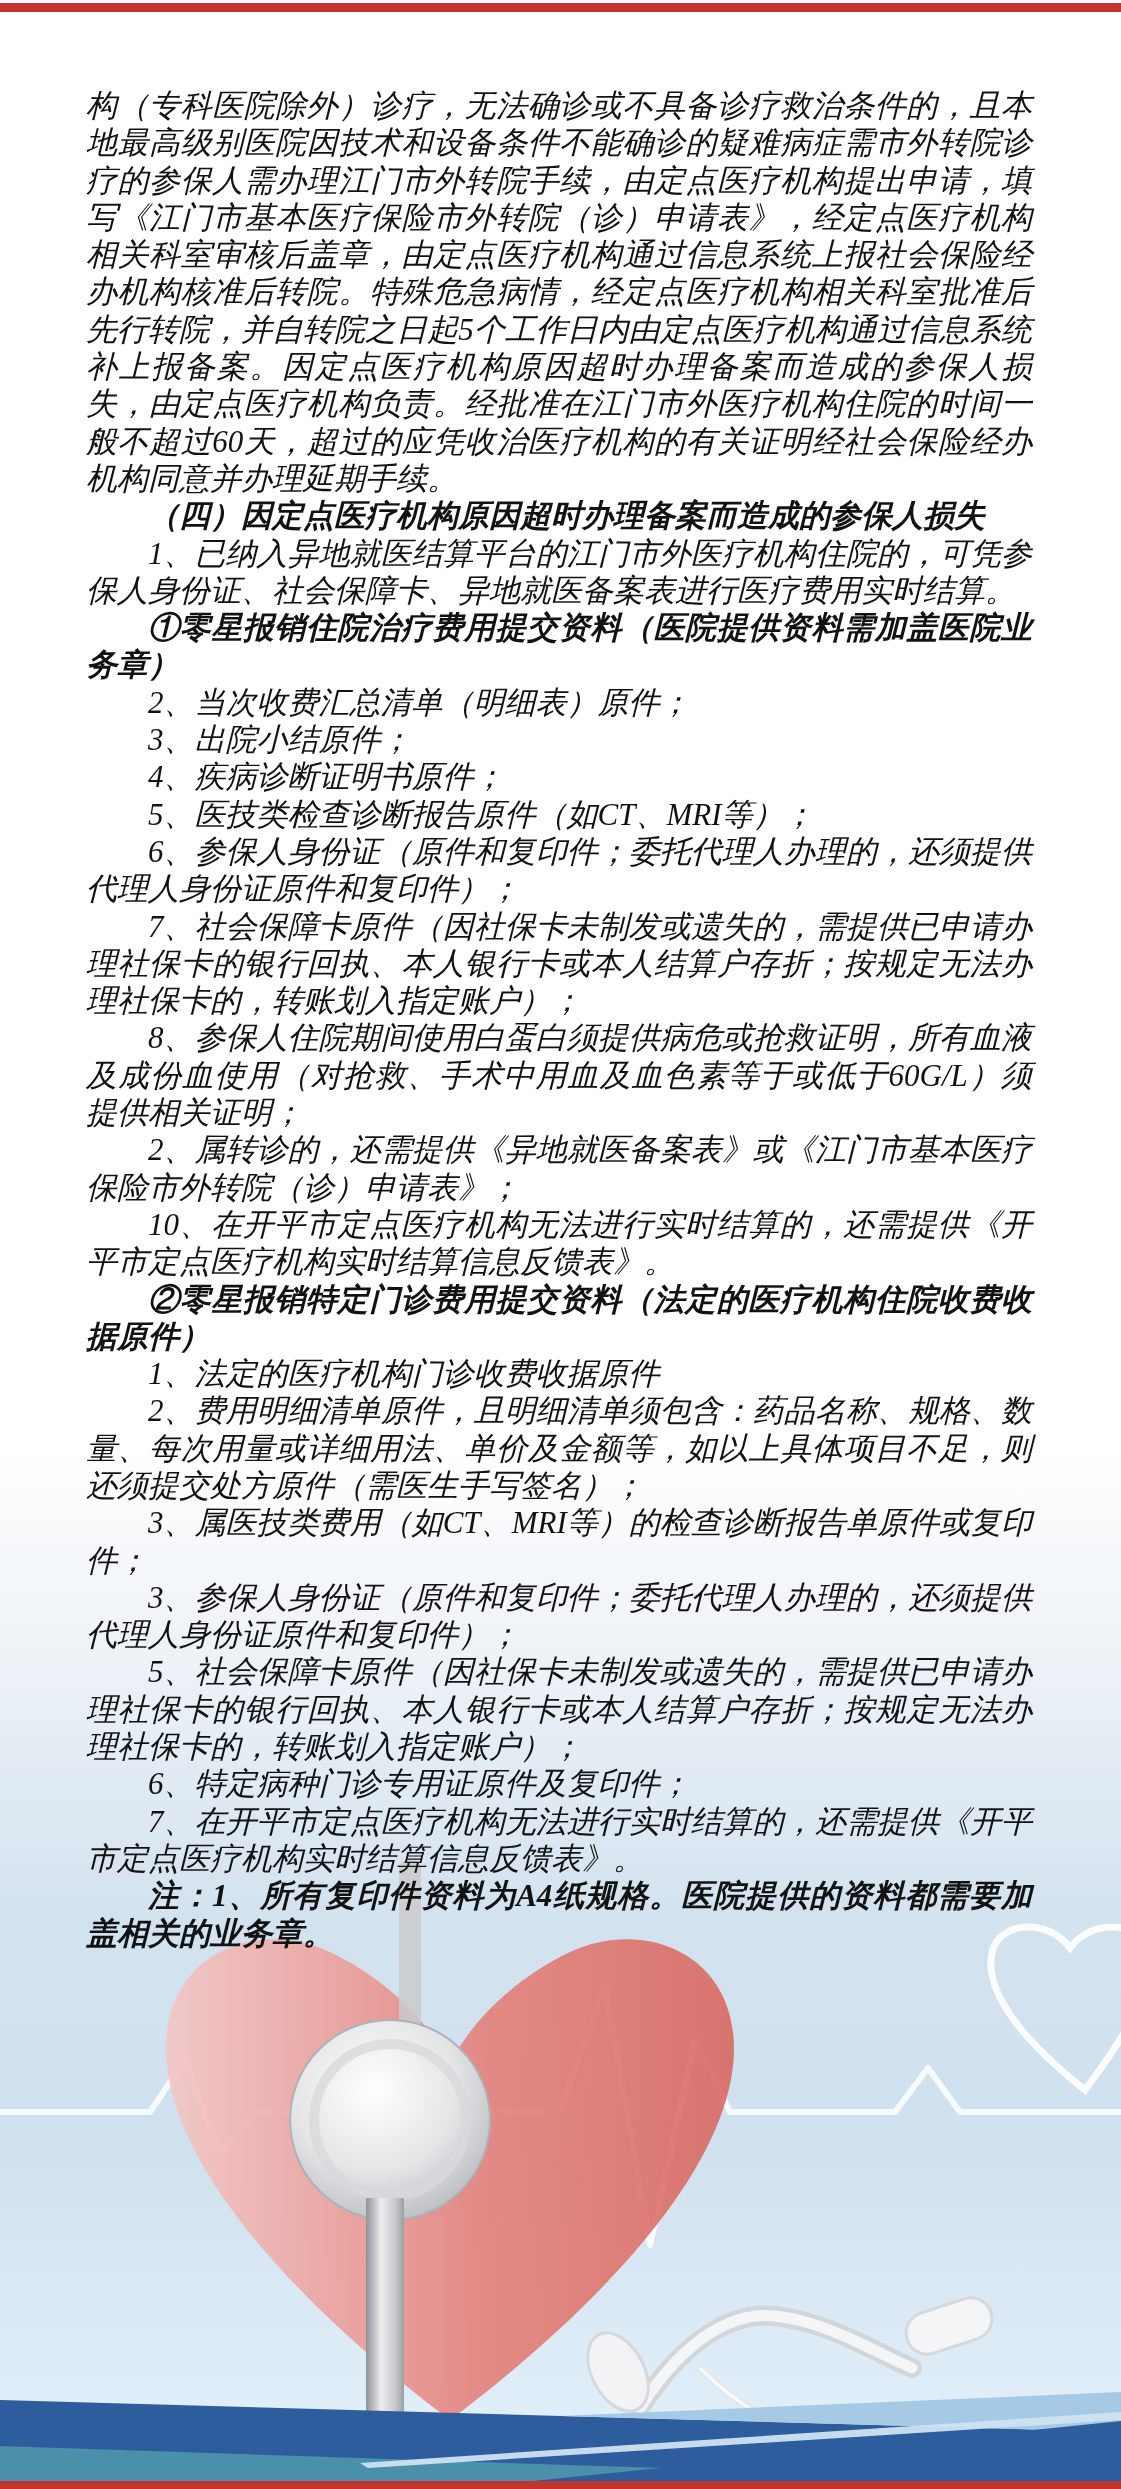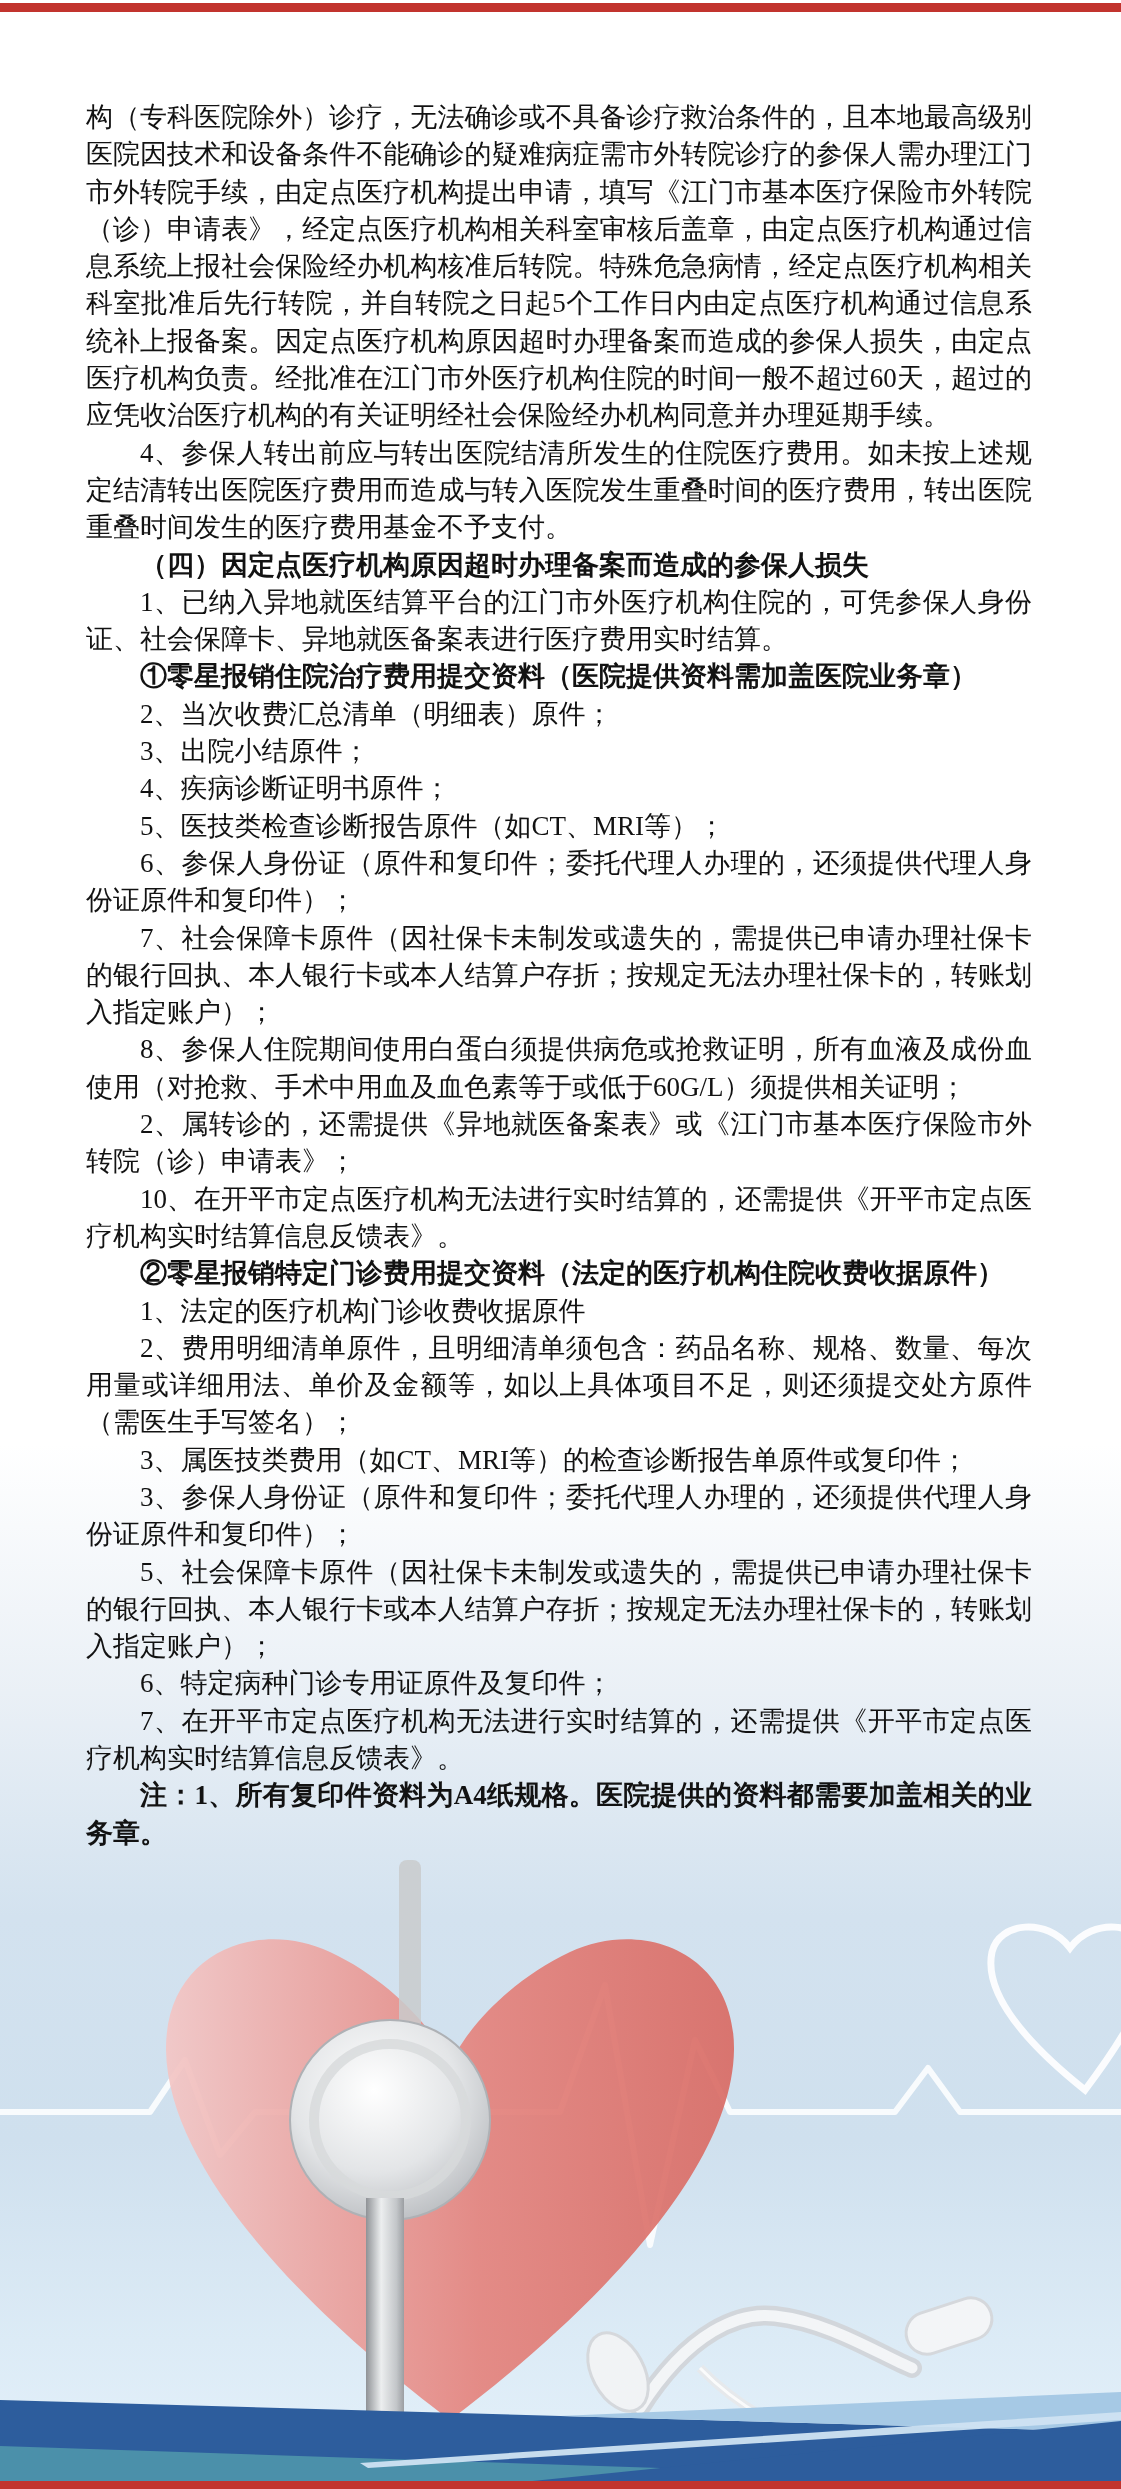--- a/index.html
+++ b/index.html
@@ -17,26 +17,27 @@
   }
   .top-bar {
     position: absolute; top: 3px; left: 0; width: 100%; height: 9px;
     background: var(--accent-red, #c2342e);
   }
   .decor-svg {
     position: absolute; top: 0; left: 0; width: 1121px; height: 2489px;
     z-index: 1;
   }
   .document-body {
-    position: absolute; left: 86px; top: 99px; width: 946px;
+    position: absolute; left: 86px; top: 87px; width: 946px;
     z-index: 3;
-    font-size: 27px; line-height: 37.3px;
+    font-size: 31px; line-height: 37.3px;
     color: var(--text-color, #121212);
     text-align: justify;
     word-break: break-all;
+    font-style: italic;
   }
   .document-body p.para { margin: 0; text-indent: 2em; }
   .document-body p.para.no-indent { text-indent: 0; }
   .document-body p.para.bold { font-weight: bold; }
 </style>
 </head>
 <body>
 
 <div class="top-bar"></div>
 
@@ -87,21 +88,20 @@
     <polygon points="560,2416 1121,2392 1121,2432" fill="var(--band-light-blue, #a6c9e5)"></polygon>
     <polygon points="0,2446 660,2468 660,2489 0,2489" fill="var(--band-teal, #4b90aa)"></polygon>
     <polygon points="360,2463 1121,2412 1121,2420 368,2468" fill="var(--pale-line, #cfe3f2)" opacity="0.95"></polygon>
     <polygon points="455,2489 1121,2421 1121,2489" fill="var(--band-dark-blue, #2d5d9d)"></polygon>
     <rect x="0" y="2481" width="1121" height="8" fill="var(--accent-red, #c2342e)"></rect>
   </g>
 </svg>
 
 <div class="document-body">
     <p class="para no-indent">构（专科医院除外）诊疗，无法确诊或不具备诊疗救治条件的，且本地最高级别医院因技术和设备条件不能确诊的疑难病症需市外转院诊疗的参保人需办理江门市外转院手续，由定点医疗机构提出申请，填写《江门市基本医疗保险市外转院（诊）申请表》，经定点医疗机构相关科室审核后盖章，由定点医疗机构通过信息系统上报社会保险经办机构核准后转院。特殊危急病情，经定点医疗机构相关科室批准后先行转院，并自转院之日起5个工作日内由定点医疗机构通过信息系统补上报备案。因定点医疗机构原因超时办理备案而造成的参保人损失，由定点医疗机构负责。经批准在江门市外医疗机构住院的时间一般不超过60天，超过的应凭收治医疗机构的有关证明经社会保险经办机构同意并办理延期手续。</p>
-    <p class="para">4、参保人转出前应与转出医院结清所发生的住院医疗费用。如未按上述规定结清转出医院医疗费用而造成与转入医院发生重叠时间的医疗费用，转出医院重叠时间发生的医疗费用基金不予支付。</p>
     <p class="para bold">（四）因定点医疗机构原因超时办理备案而造成的参保人损失</p>
     <p class="para">1、已纳入异地就医结算平台的江门市外医疗机构住院的，可凭参保人身份证、社会保障卡、异地就医备案表进行医疗费用实时结算。</p>
     <p class="para bold">①零星报销住院治疗费用提交资料（医院提供资料需加盖医院业务章）</p>
     <p class="para">2、当次收费汇总清单（明细表）原件；</p>
     <p class="para">3、出院小结原件；</p>
     <p class="para">4、疾病诊断证明书原件；</p>
     <p class="para">5、医技类检查诊断报告原件（如CT、MRI等）；</p>
     <p class="para">6、参保人身份证（原件和复印件；委托代理人办理的，还须提供代理人身份证原件和复印件）；</p>
     <p class="para">7、社会保障卡原件（因社保卡未制发或遗失的，需提供已申请办理社保卡的银行回执、本人银行卡或本人结算户存折；按规定无法办理社保卡的，转账划入指定账户）；</p>
     <p class="para">8、参保人住院期间使用白蛋白须提供病危或抢救证明，所有血液及成份血使用（对抢救、手术中用血及血色素等于或低于60G/L）须提供相关证明；</p>

